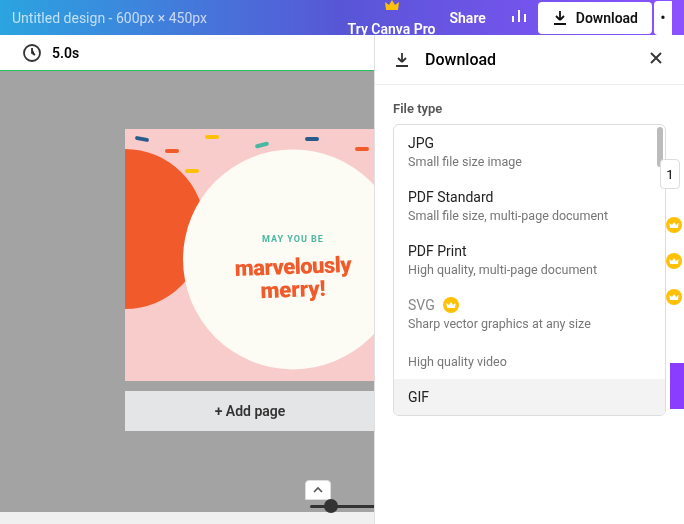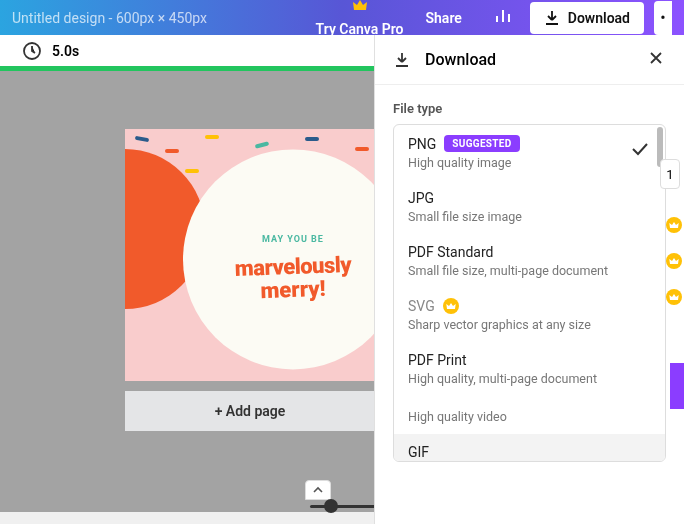--- a/index.html
+++ b/index.html
@@ -1,28 +1,28 @@
 <!DOCTYPE html>
 <html><head>
   <meta charset="utf-8">
   <style>
     * { margin: 0; padding: 0; box-sizing: border-box; font-family: -apple-system, BlinkMacSystemFont, "Segoe UI", Roboto, sans-serif; }
     body { width: 684px; height: 524px; overflow: hidden; background: #f0f0f0; position: relative; }
     
-    .topbar { height: 35px; background: linear-gradient(90deg, #2BA4E0, #5856D6, #8C52FF); display: flex; align-items: center; padding: 0 12px; color: white; gap: 8px; }
+    .topbar { height: 35px; background: linear-gradient(90deg, #2BA4E0, #5856D6, #8C52FF); display: flex; align-items: center; padding: 0 12px; color: white; }
     .doc-title { color: rgba(255,255,255,0.7); font-size: 14px; flex: 0 0 auto; }
     .topbar-spacer { flex: 1; }
     .try-pro { display: flex; align-items: center; gap: 6px; font-size: 14px; font-weight: 600; cursor: pointer; flex-direction: column; }
     .crown { color: #FFC107; }
     .share-btn { padding: 6px 14px; font-size: 14px; font-weight: 600; cursor: pointer; }
     .stats-btn { padding: 6px 10px; cursor: pointer; }
     .download-btn { background: white; color: #111; padding: 8px 14px; border-radius: 4px; display: flex; align-items: center; gap: 8px; font-size: 14px; font-weight: 600; cursor: pointer; }
     .more-btn { background: white; color: #111; width: 18px; height: 34px; border-radius: 4px 0 0 4px; display: flex; align-items: center; justify-content: center; cursor: pointer; margin-left: 2px; }
 
-    .timebar { height: 36px; background: white; border-bottom: 5px solid #22c55e; display: flex; align-items: center; padding: 0 22px; gap: 10px; }
+    .timebar { height: 36px; background: white; border-bottom: 1px solid #22c55e; display: flex; align-items: center; padding: 0 22px; gap: 10px; }
     .time-text { font-size: 14px; font-weight: 600; }
 
     .canvas-area { background: #a3a3a3; height: 441px; position: relative; }
     .design { position: absolute; left: 125px; top: 58px; width: 336px; height: 252px; background: #F9CCCC; overflow: hidden; }
     .circle1 { position: absolute; width: 160px; height: 160px; border-radius: 50%; background: #F15A2B; left: -80px; top: 20px; }
     .circle2 { position: absolute; width: 140px; height: 140px; border-radius: 50%; background: #F15A2B; right: -60px; bottom: -60px; }
     .whitecircle { position: absolute; width: 220px; height: 220px; border-radius: 50%; background: #FCFBF4; left: 50%; top: 50%; transform: translate(-50%, -48%); }
     .confetti { position: absolute; inset: 0; }
     .confetti span { position: absolute; width: 14px; height: 4px; border-radius: 2px; }
     .text1 { position: absolute; left: 50%; top: 105px; transform: translateX(-50%); color: #4AB8A1; font-size: 9px; font-weight: 700; letter-spacing: 1px; white-space: nowrap; }
@@ -149,67 +149,55 @@
           </svg>
       </span>
     </div>
     <div class="ftype-label">File type</div>
 
     <div class="dropdown">
       <div class="scroll-track">
           <div class="scroll-thumb"></div>
         </div>
 
-      <div class="option selected">
-        <div class="opt-title">
-          <span>PNG</span>
-          <span class="badge">SUGGESTED</span>
-        </div>
-        <div class="opt-desc">High quality image</div>
-        <span class="check">
-          <svg width="18" height="14" viewBox="0 0 18 14">
-              <path stroke="#333" stroke-width="2" fill="none" d="M2 7l5 5L16 2"></path>
-            </svg>
-        </span>
-      </div>
 
       <div class="option">
         <div class="opt-title">
             <span>JPG</span>
           </div>
         <div class="opt-desc">Small file size image</div>
       </div>
 
       <div class="option">
         <div class="opt-title">
             <span>PDF Standard</span>
           </div>
         <div class="opt-desc">Small file size, multi-page document</div>
+      </div>
+
+      <div class="option">
+        <div class="opt-title">
+            <span>PDF Print</span>
+          </div>
+        <div class="opt-desc">High quality, multi-page document</div>
       </div>
 
       <div class="option">
         <div class="opt-title dim">
           <span>SVG</span>
           <span class="inline-crown">
             <svg width="10" height="9" viewBox="0 0 10 9">
                 <path fill="white" d="M1 7h8l.7-5-2.7 2L5 1 3 4 .3 2z"></path>
               </svg>
           </span>
         </div>
         <div class="opt-desc">Sharp vector graphics at any size</div>
       </div>
 
       <div class="option">
-        <div class="opt-title">
-            <span>PDF Print</span>
-          </div>
-        <div class="opt-desc">High quality, multi-page document</div>
-      </div>
-
-      <div class="option">
         <div class="opt-desc">High quality video</div>
       </div>
 
       <div class="option hover">
         <div class="opt-title">
             <span>GIF</span>
           </div>
 
       </div>
     </div>

